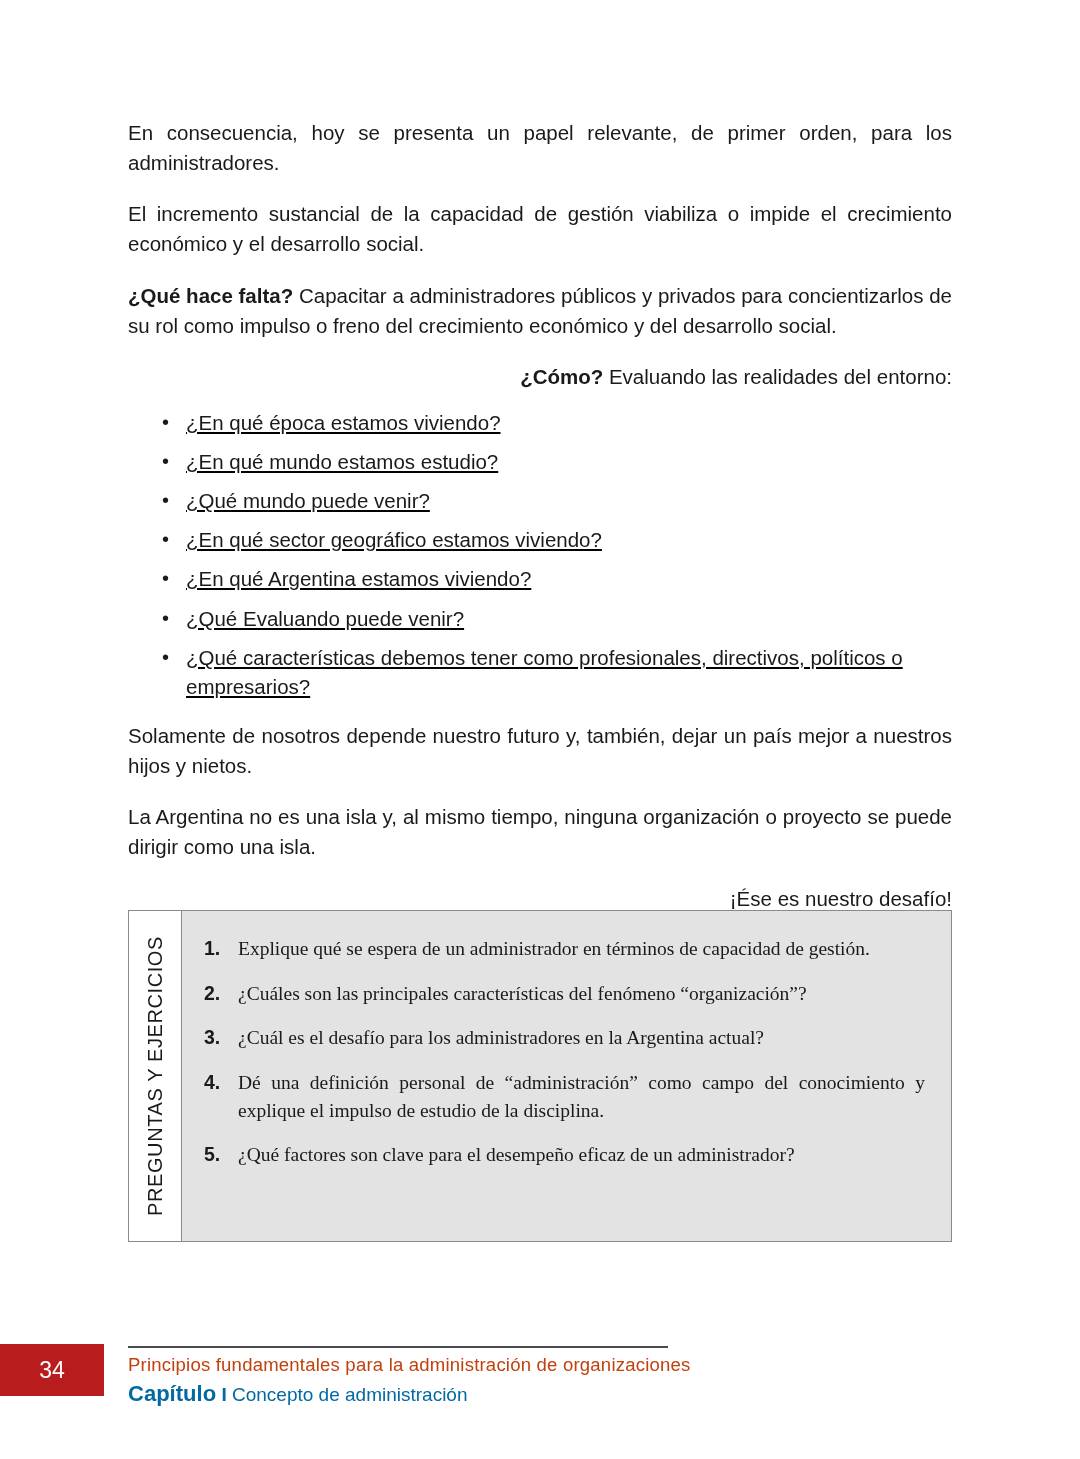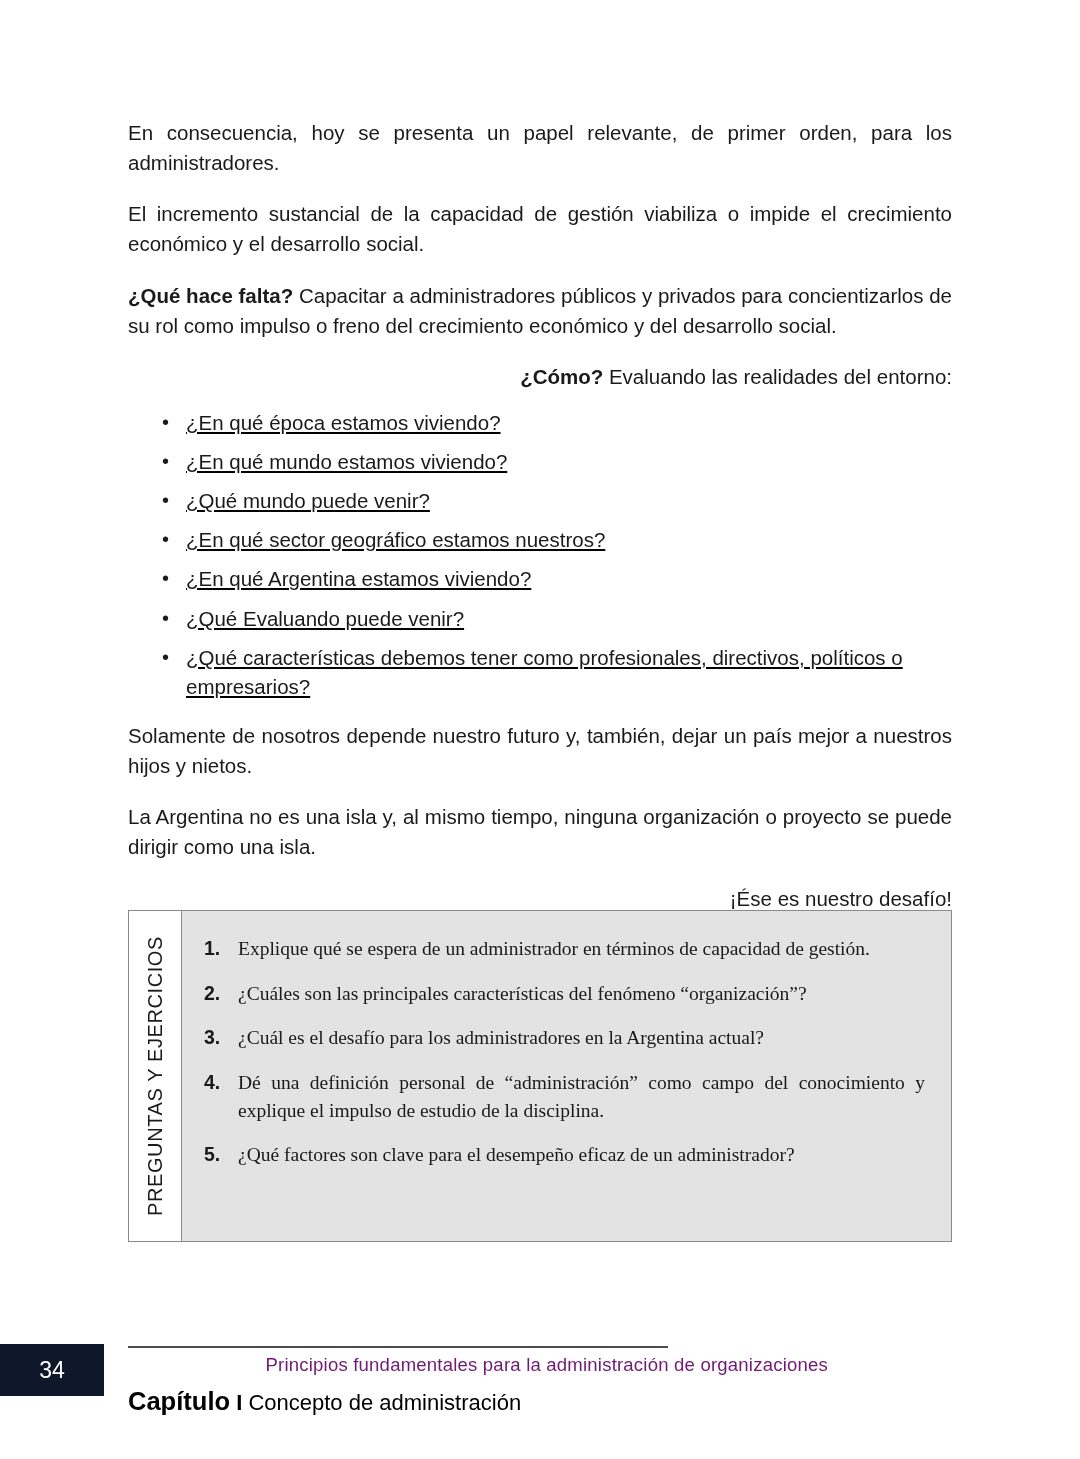--- a/index.html
+++ b/index.html
@@ -132,21 +132,21 @@
     bottom: 55px;
     width: 1080px;
     height: 60px;
   }
   .pagebadge {
     position: absolute;
     left: 0;
     top: 0;
     width: 104px;
     height: 52px;
-    background: #0f172a;
+    background: #b91c1c;
     color: #ffffff;
     font-size: 23px;
     display: flex;
     align-items: center;
     justify-content: center;
   }
   .footrule {
     position: absolute;
     left: 128px;
     top: 2px;
@@ -155,28 +155,27 @@
     background: #4c4c4c;
   }
   .foottext {
     position: absolute;
     left: 128px;
     top: 10px;
     width: 700px;
   }
   .foot-line1 {
     font-size: 14.5px;
-    color: #701a75;
+    color: #c2410c;
     letter-spacing: 0.2px;
-    text-align: right;
   }
   .foot-line2 {
-    font-size: 22px;
-    color: #000000;
-    margin-top: 11px;
+    font-size: 19px;
+    color: #0369a1;
+    margin-top: 5px;
   }
   .sc {
     font-size: 1.16em;
   }
   .foot-chapnum {
     font-weight: bold;
   }
 </style>
 </head>
 <body>
@@ -188,23 +187,23 @@
     <p class="para">En consecuencia, hoy se presenta un papel relevante, de primer orden, para los administradores.</p>
 
     <p class="para">El incremento sustancial de la capacidad de gestión viabiliza o impide el crecimiento económico y el desarrollo social.</p>
 
     <p class="para"><span class="lead">¿Qué hace falta?</span><span> Capacitar a administradores públicos y privados para concientizarlos de su rol como impulso o freno del crecimiento económico y del desarrollo social.</span></p>
 
     <p class="para noj"><span class="lead">¿Cómo?</span><span> Evaluando las realidades del entorno:</span></p>
 
     <ul class="qlist">
       <li>¿En qué época estamos viviendo?</li>
-      <li>¿En qué mundo estamos viviendo?</li>
+      <li>¿En qué mundo estamos estudio?</li>
       <li>¿Qué mundo puede venir?</li>
-      <li>¿En qué sector geográfico estamos nuestros?</li>
+      <li>¿En qué sector geográfico estamos viviendo?</li>
       <li>¿En qué Argentina estamos viviendo?</li>
       <li>¿Qué Evaluando puede venir?</li>
       <li>¿Qué características debemos tener como profesionales, directivos, políticos o empresarios?</li>
     </ul>
 
     <p class="para">Solamente de nosotros depende nuestro futuro y, también, dejar un país mejor a nuestros hijos y nietos.</p>
 
     <p class="para">La Argentina no es una isla y, al mismo tiempo, ninguna organización o proyecto se puede dirigir como una isla.</p>
 
     <p class="para noj">¡Ése es nuestro desafío!</p>

